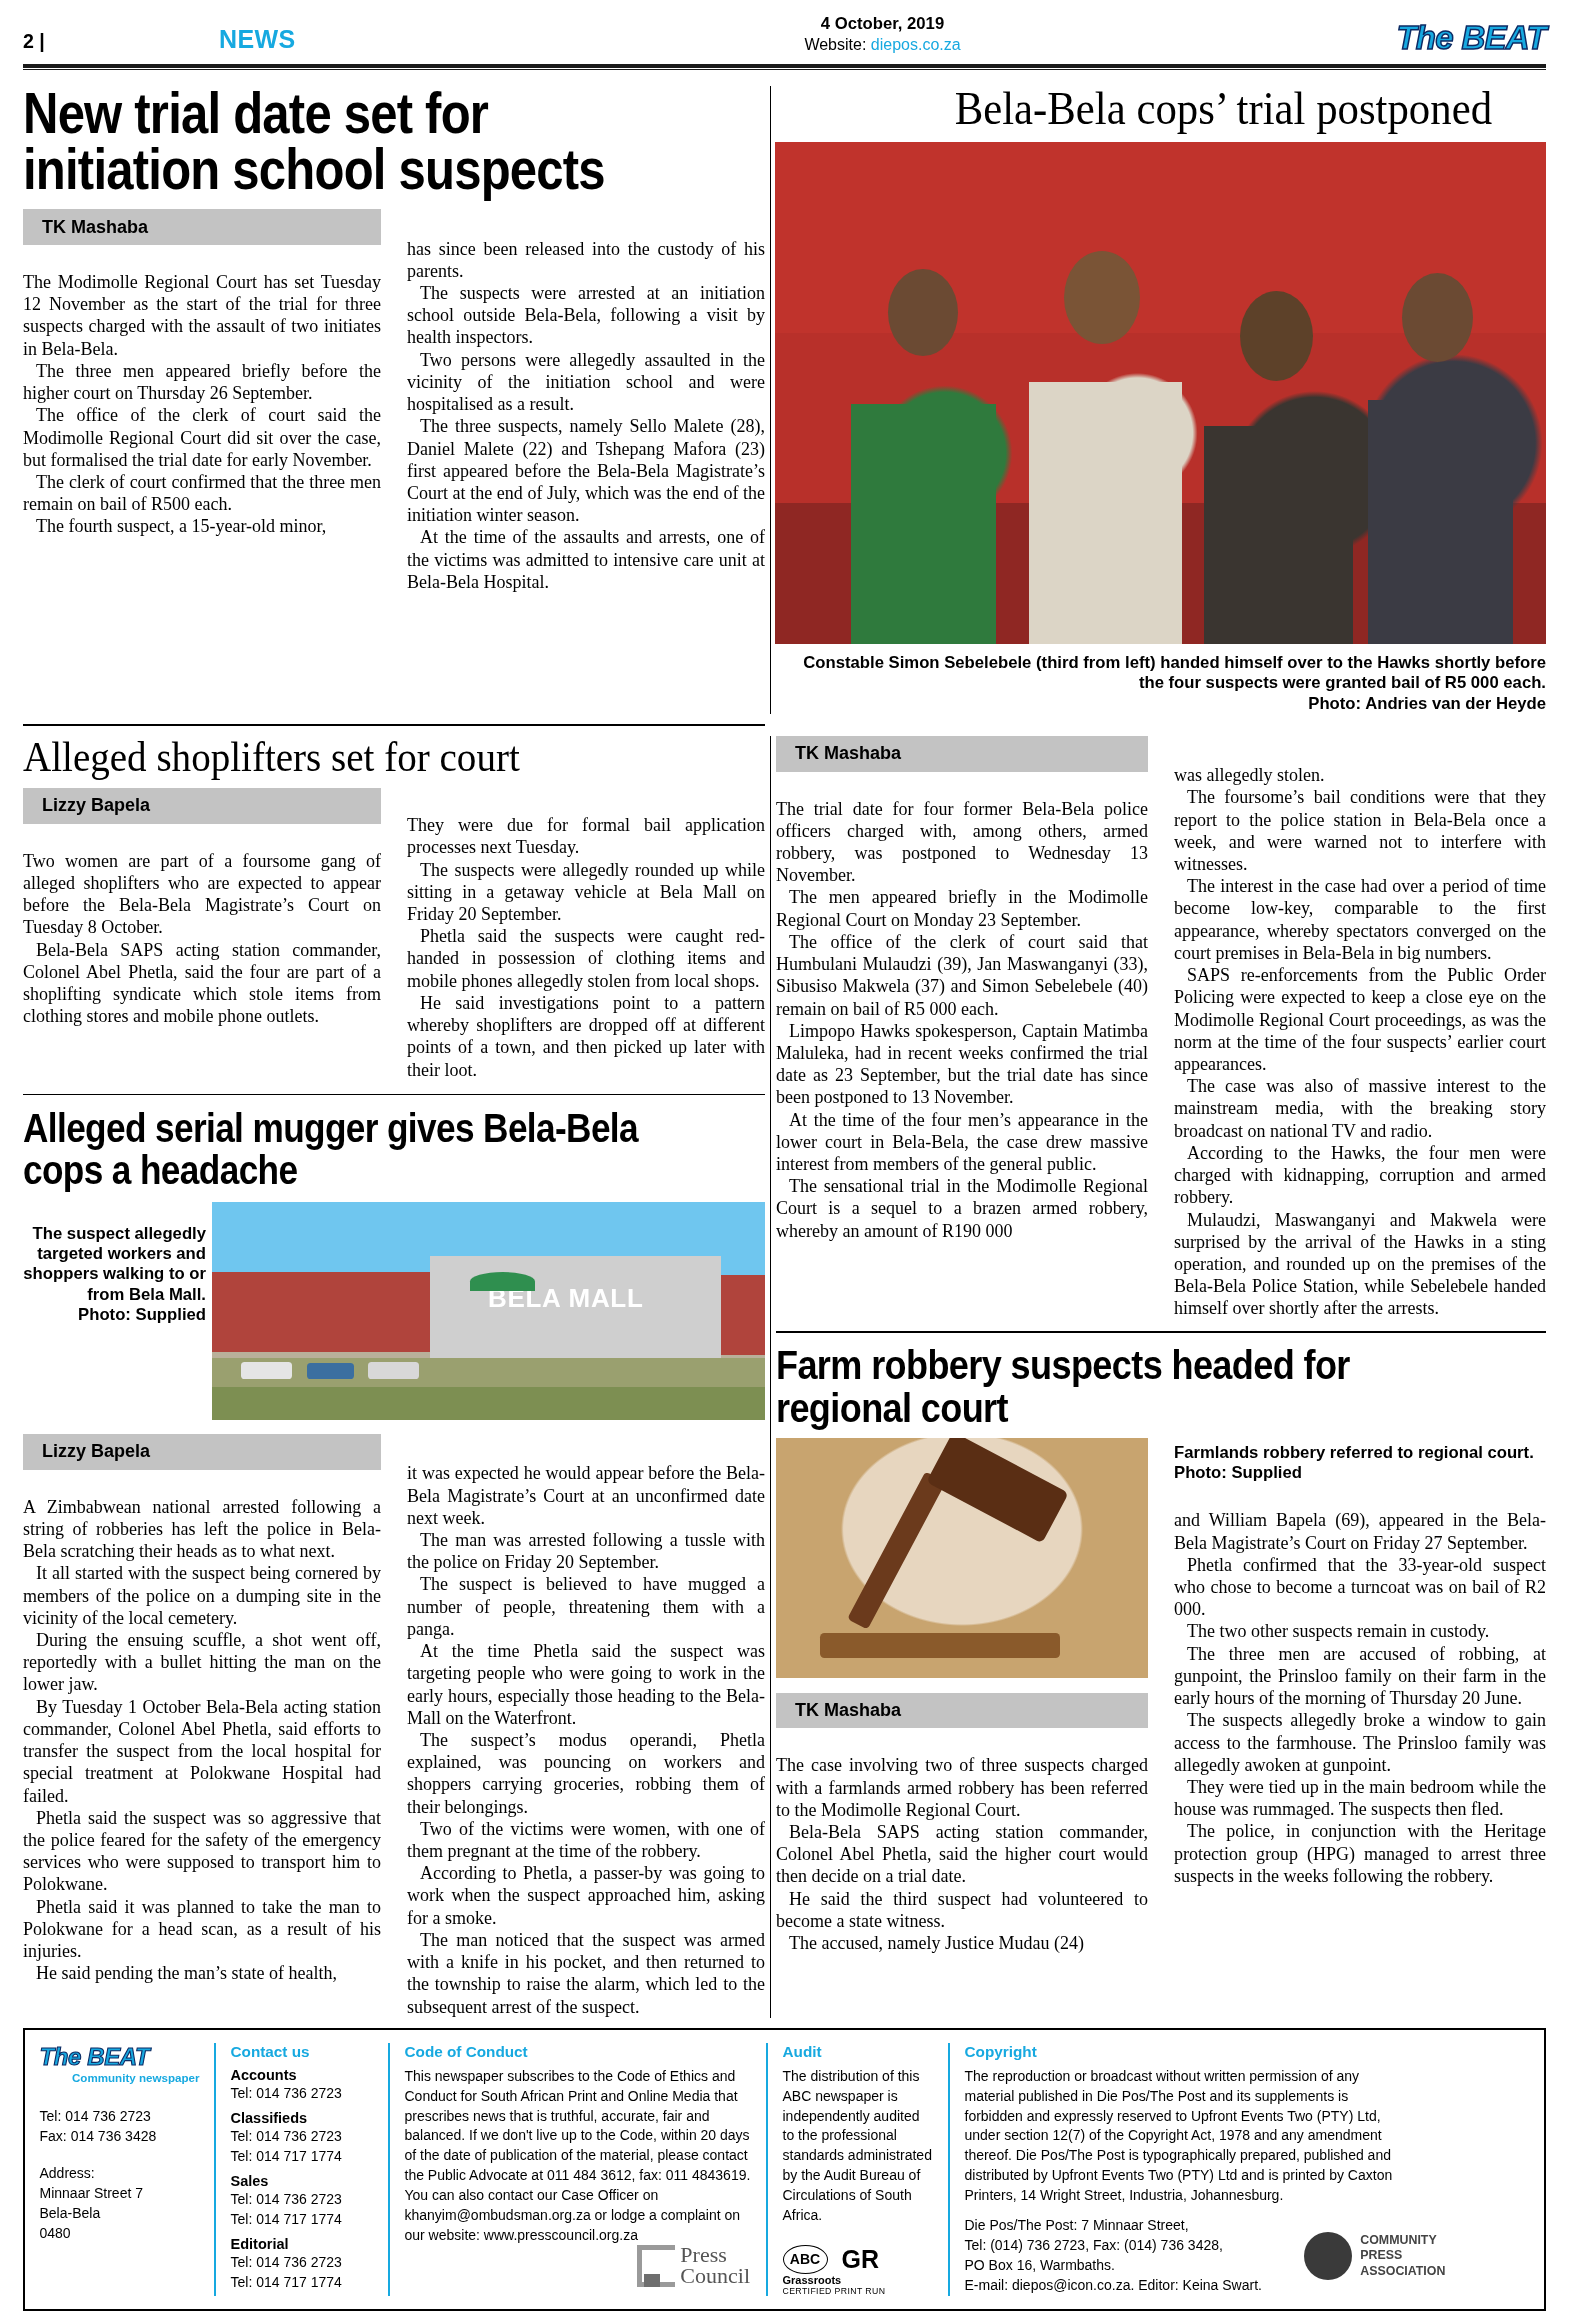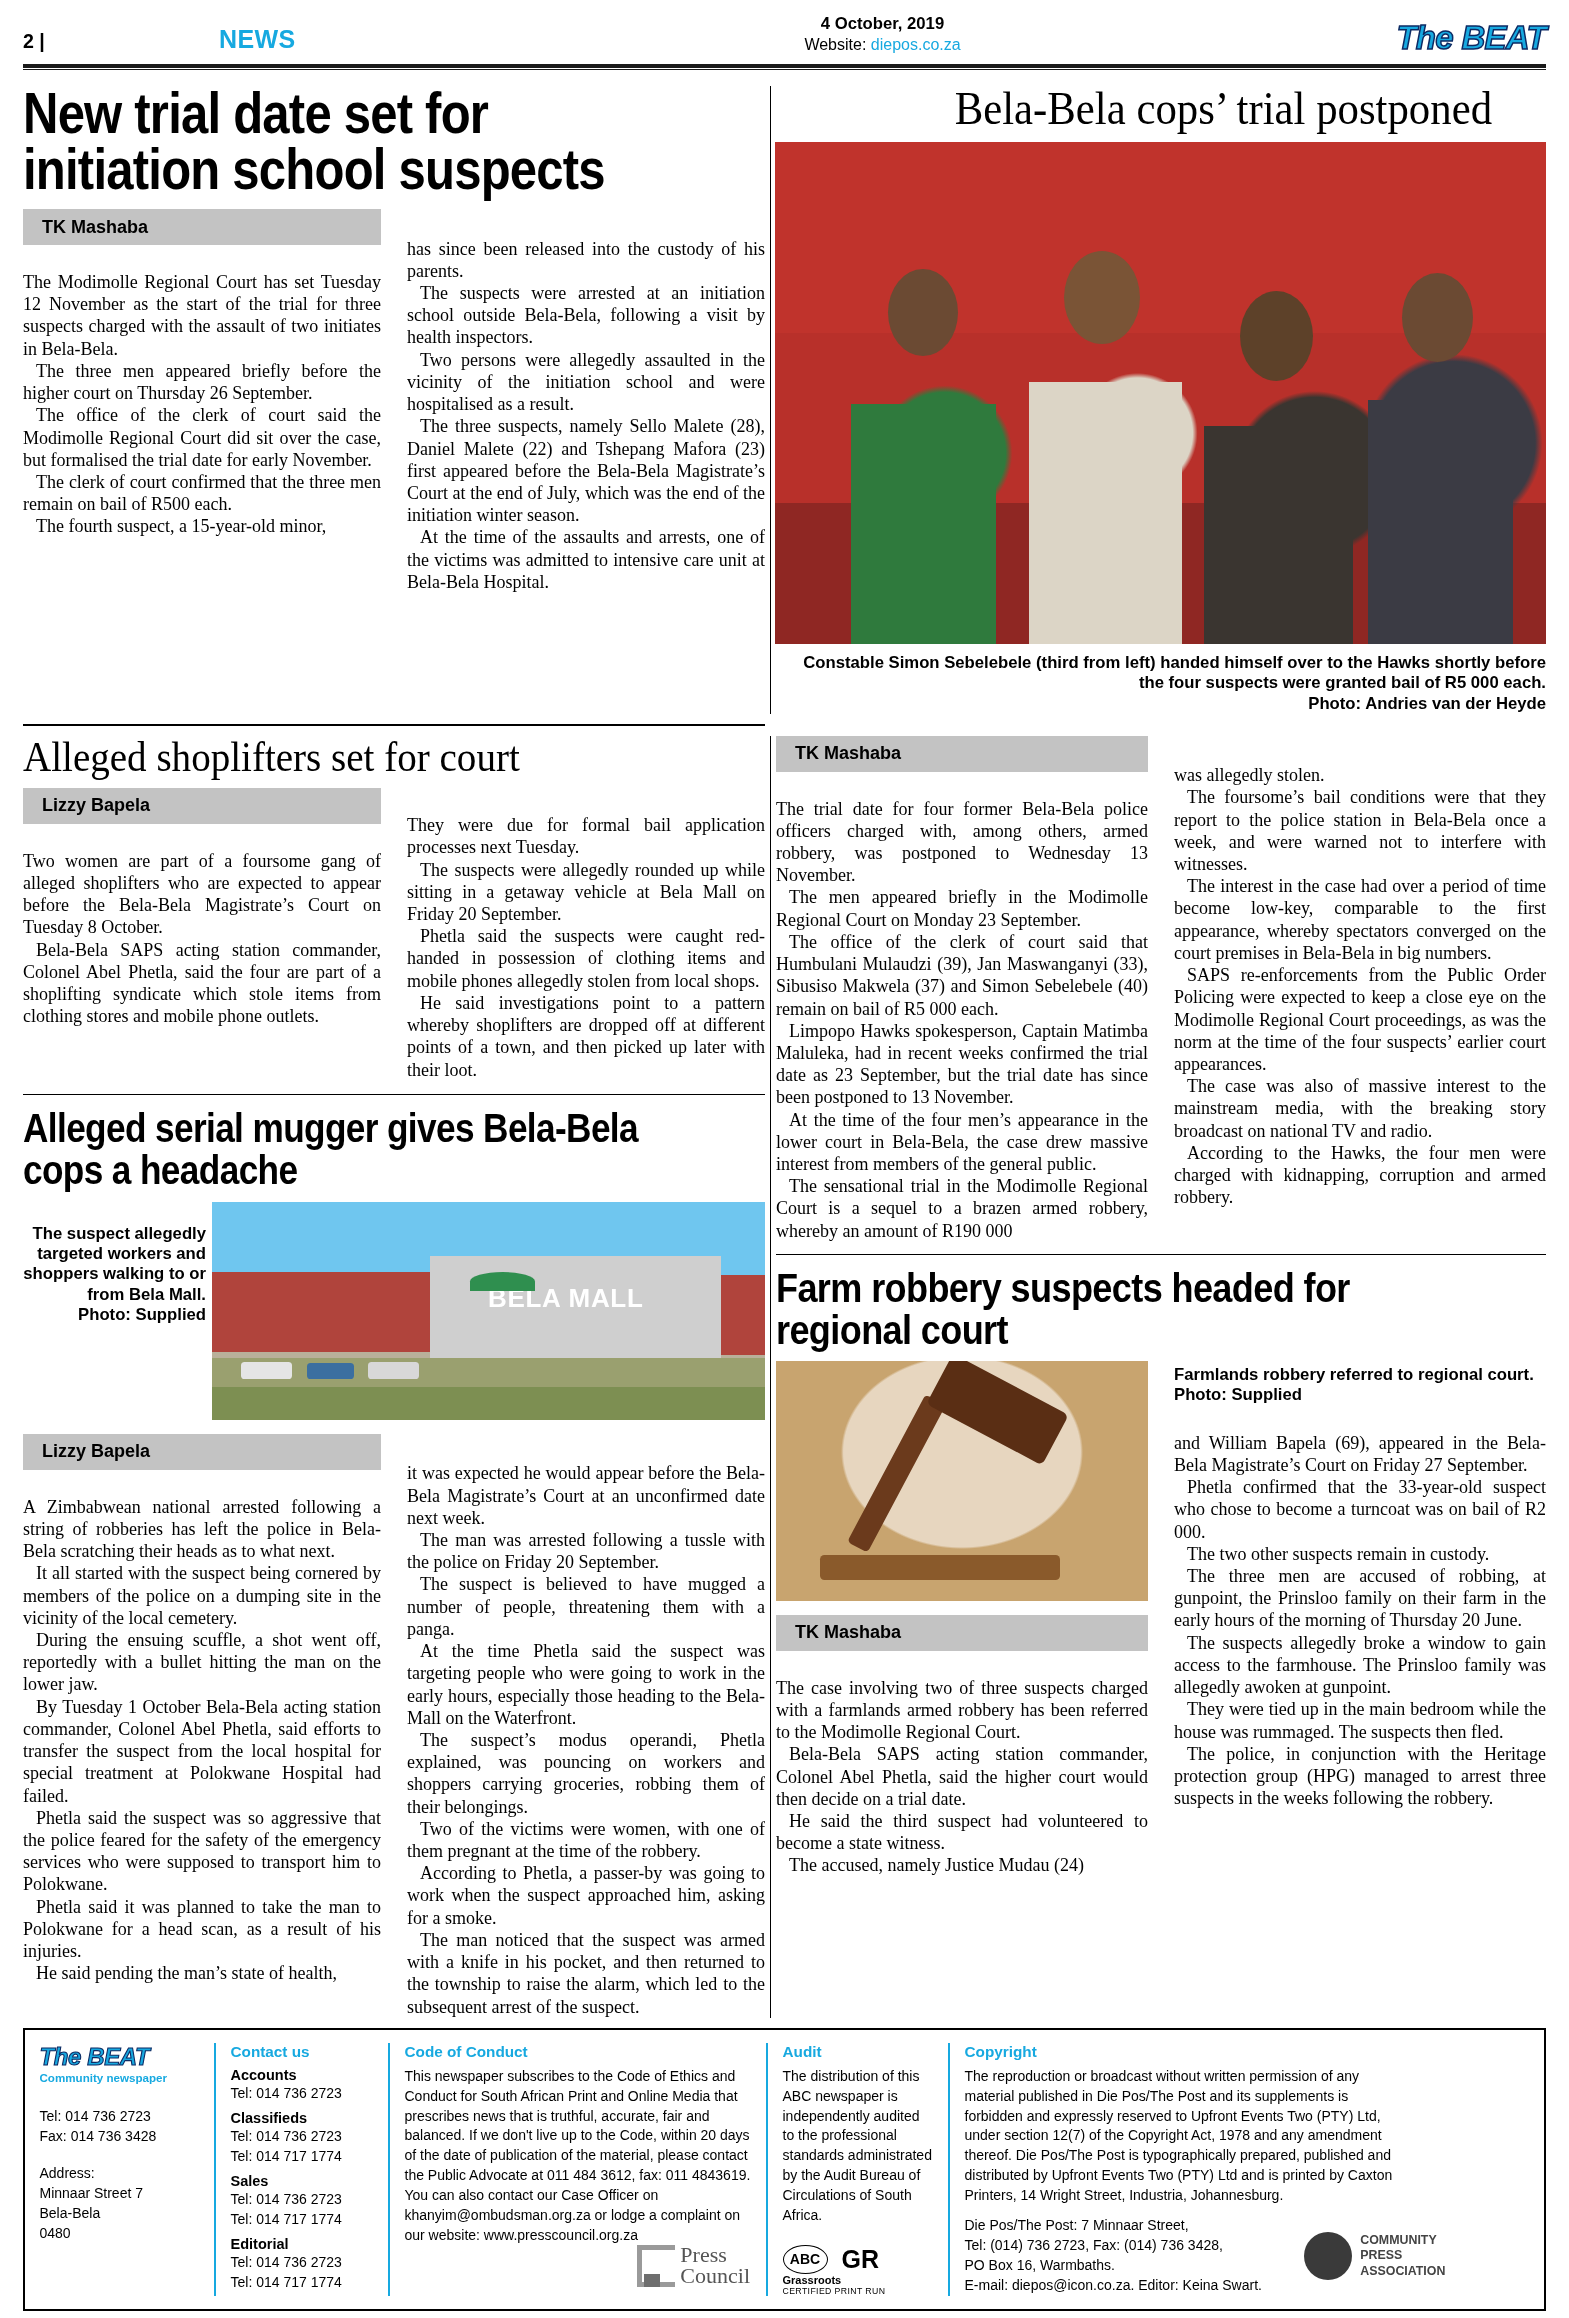--- a/index.html
+++ b/index.html
@@ -94,21 +94,21 @@
   .fcol + .fcol { border-left:2.2px solid #17a9e0; }
   .fhead { font-family:"Liberation Sans", sans-serif; font-weight:700; font-size:15.3px; color:#17a9e0; margin-bottom:5.8px; }
   .fsub { font-family:"Liberation Sans", sans-serif; font-weight:700; font-size:14.5px; margin-top:6.5px; }
   .fline { font-family:"Liberation Sans", sans-serif; font-size:14px; line-height:1.45; }
   .fline b { font-weight:400; }
   .fbody { font-family:"Liberation Sans", sans-serif; font-size:14px; line-height:1.42; }
   .beat-logo-sm {
     font-family:"Liberation Sans", sans-serif; font-weight:900; font-style:italic;
     font-size:24px; color:#17a9e0; -webkit-text-stroke:1.1px #0d2a63; letter-spacing:-0.4px;
   }
-  .beat-sub { font-family:"Liberation Sans", sans-serif; font-weight:700; font-size:11.6px; color:#17a9e0; }
+  .beat-sub { font-family:"Liberation Sans", sans-serif; font-weight:700; font-size:11.6px; color:#17a9e0;text-align:right; }
   .presscouncil { display:flex; align-items:center; gap:5.8px; margin-top:4.4px;}
   .pc-mark { width:38px; height:42px; border:5.1px solid #9a9a9a; border-right:none; position:relative; }
   .pc-mark:after { content:""; position:absolute; left:2.9px; bottom:-5.1px; width:16px; height:13px; background:#6e6e6e; }
   .pc-text { font-family:"Liberation Serif", serif; font-size:22px; color:#555; line-height:0.95;}
   .abc-badge { border:1.5px solid #000; border-radius:50%; width:45px; height:29px; display:flex; align-items:center; justify-content:center;
                font-family:"Liberation Sans", sans-serif; font-weight:700; font-size:14px;}
   .gr-badge { font-family:"Liberation Sans", sans-serif; font-weight:900; font-size:25px; }
   .cpa-circle { width:48px; height:48px; border-radius:50%; background:#3a3a3a; }
   .cpa-text { font-family:"Liberation Sans", sans-serif; font-size:12.4px; font-weight:700; color:#444; line-height:1.25;}
 </style>
@@ -283,20 +283,21 @@
         </div>
         <div style="width:26px;"></div>
         <div style="width:372px;padding-top:2.2px;">
           <div class="body-txt">
             <p class="first">was allegedly stolen.</p>
             <p>The foursome’s bail conditions were that they report to the police station in Bela-Bela once a week, and were warned not to interfere with witnesses.</p>
             <p>The interest in the case had over a period of time become low-key, comparable to the first appearance, whereby spectators converged on the court premises in Bela-Bela in big numbers.</p>
             <p>SAPS re-enforcements from the Public Order Policing were expected to keep a close eye on the Modimolle Regional Court proceedings, as was the norm at the time of the four suspects’ earlier court appearances.</p>
             <p>The case was also of massive interest to the mainstream media, with the breaking story broadcast on national TV and radio.</p>
             <p>According to the Hawks, the four men were charged with kidnapping, corruption and armed robbery.</p>
+            <p>Mulaudzi, Maswanganyi and Makwela were surprised by the arrival of the Hawks in a sting operation, and rounded up on the premises of the Bela-Bela Police Station, while Sebelebele handed himself over shortly after the arrests.</p>
           </div>
         </div>
       </div>
 
       <div class="hrule" style="margin-top:11.6px;"></div>
 
       <div style="margin-top:11.6px;">
         <h2 class="hl-sans2" style="font-size:41px;">Farm robbery suspects headed for regional court</h2>
 
         <div class="cols" style="margin-top:8.7px;">

